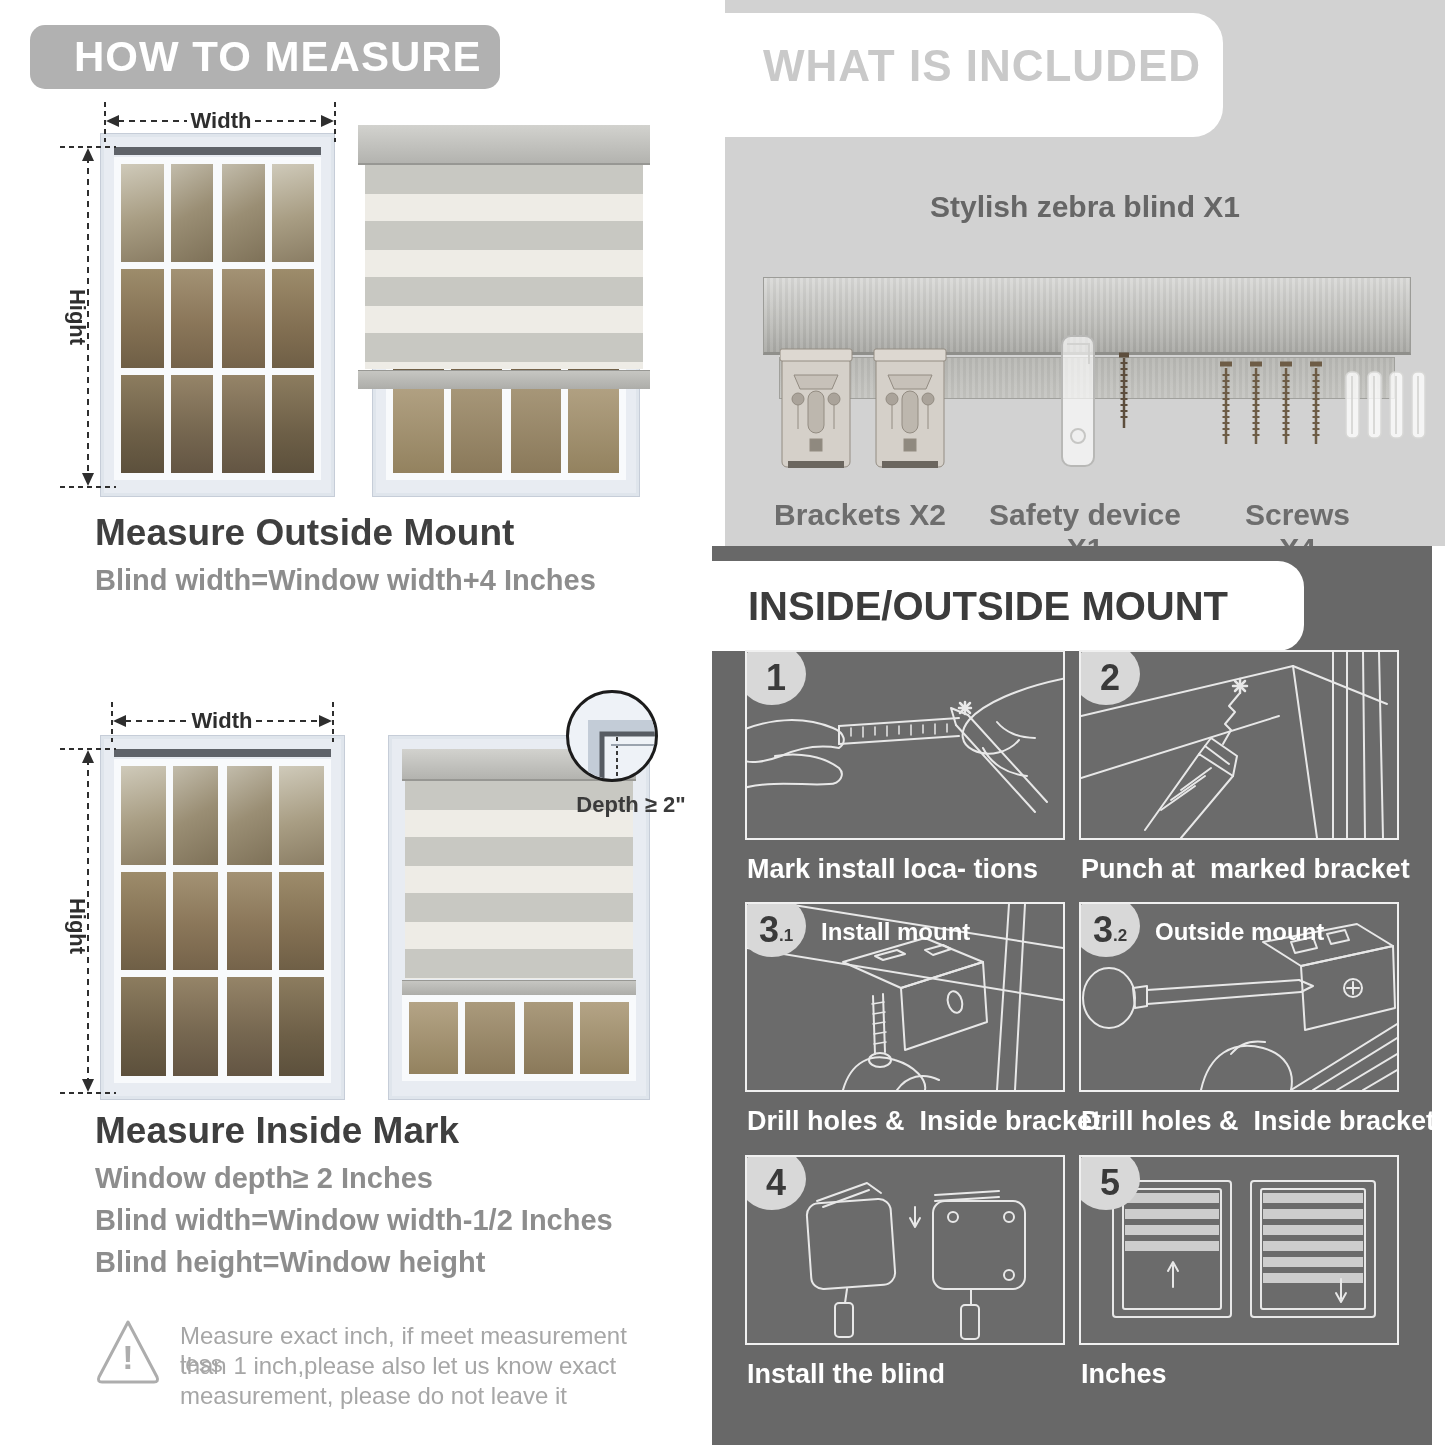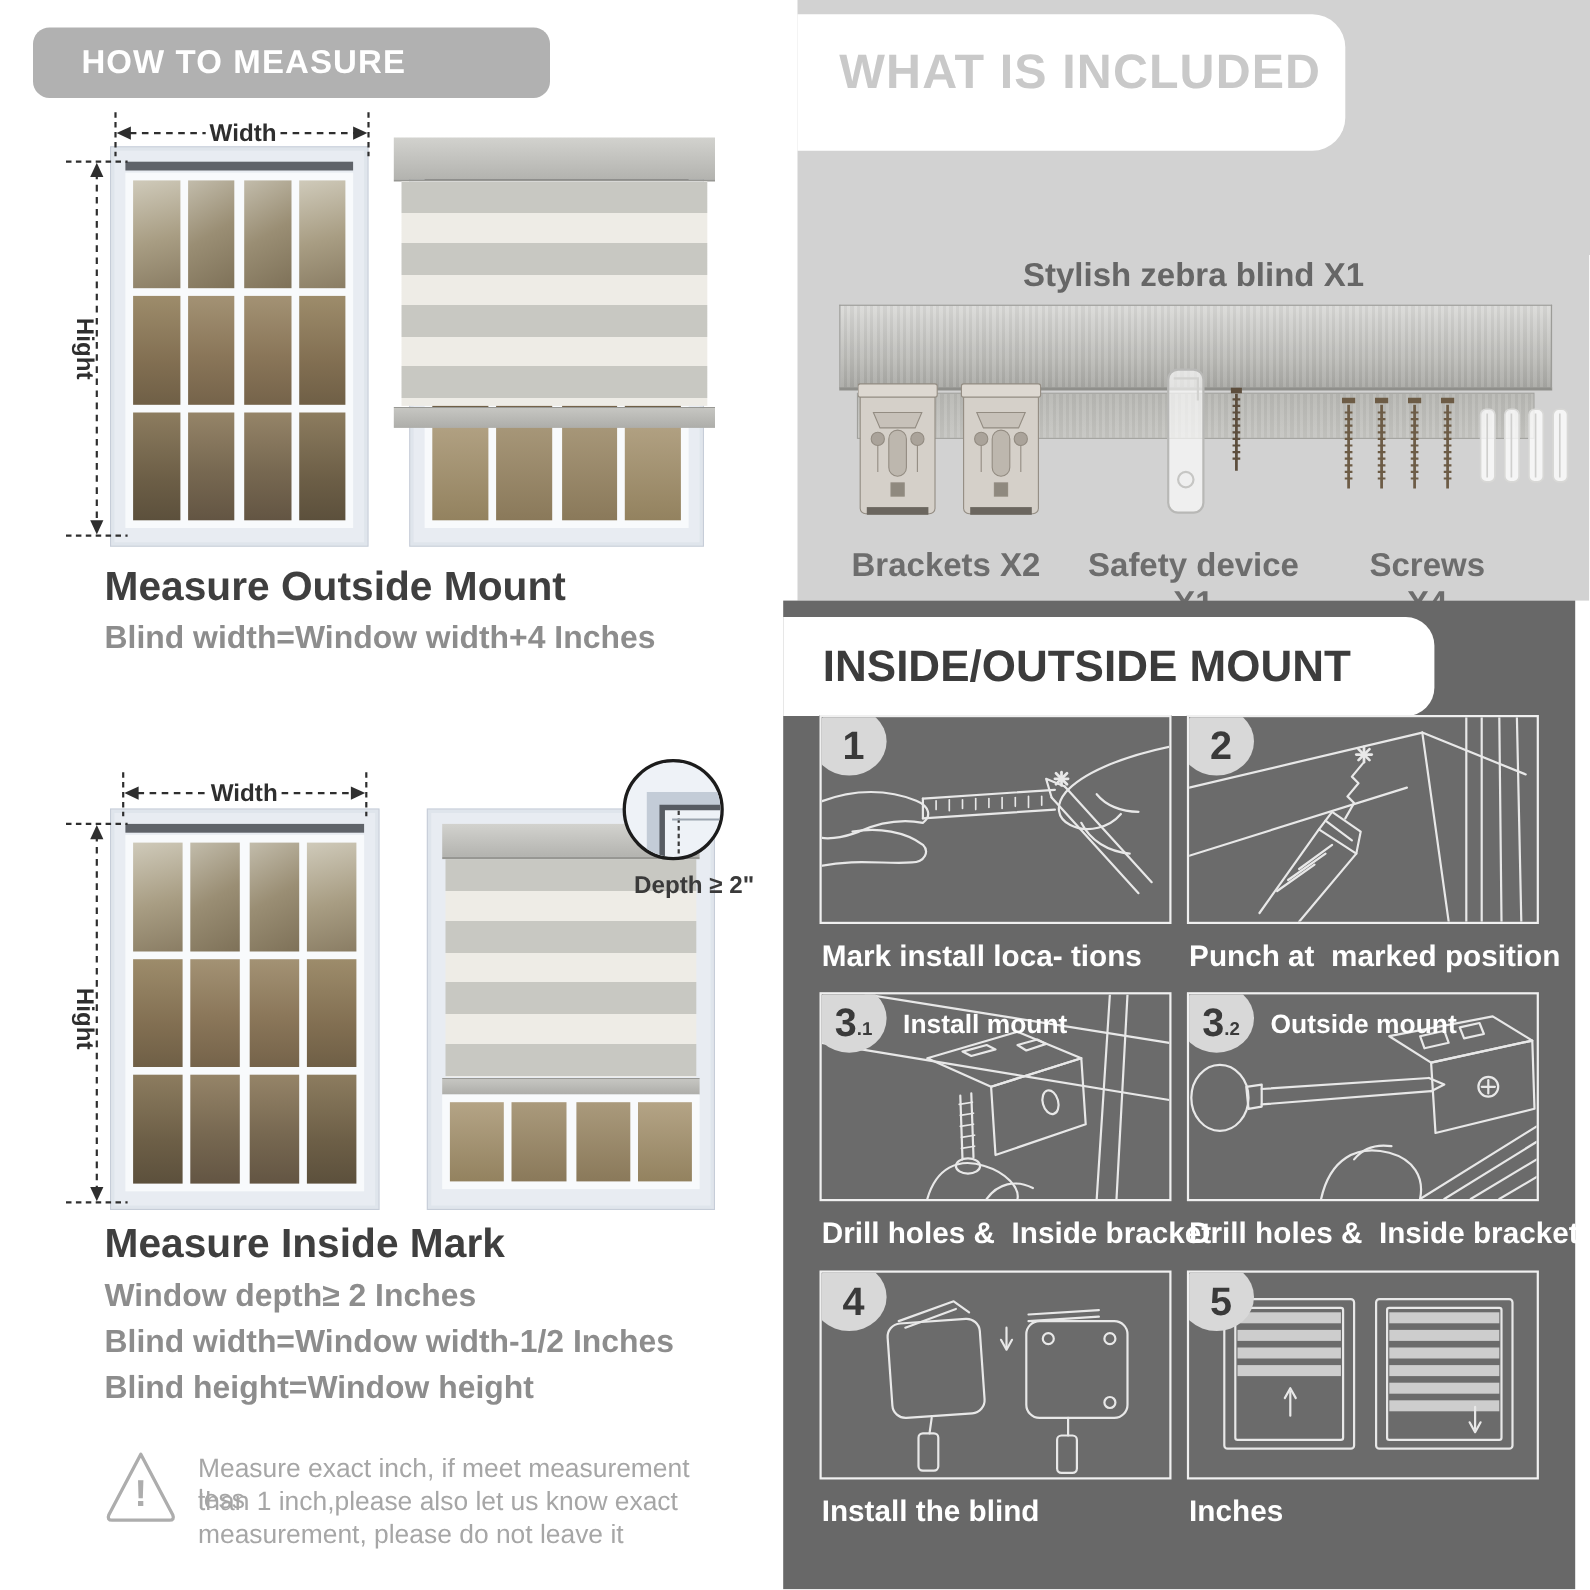--- a/index.html
+++ b/index.html
@@ -3,21 +3,21 @@
 <meta charset="utf-8">
 <style>
   html,body{margin:0;padding:0;background:#fff;}
   #canvas{position:relative;width:1445px;height:1445px;background:#fff;overflow:hidden;
           font-family:"Liberation Sans",sans-serif;}
   .abs{position:absolute;}
 
   
   .how-header{position:absolute;left:30px;top:25px;width:470px;height:64px;background:#b1b1b1;
 
-              border-radius:15px;color:#fff;font-size:30px;font-weight:700;line-height:64px;
+              border-radius:15px;color:#fff;font-size:42px;font-weight:700;line-height:64px;
               padding-left:44px;letter-spacing:1px;box-sizing:border-box;}
   .window{position:absolute;background:#e8ecf2;border:1px solid #c6cdd8;padding:13px 13px 16px 13px;
           box-sizing:border-box;box-shadow:inset 0 0 0 3px #dfe5ec;}
   .jamb{height:8px;background:#5f6369;margin-bottom:2px;}
   .sashes{display:flex;gap:9px;height:calc(100% - 10px);background:#f8fafc;padding:7px;box-sizing:border-box;}
   .sash{display:grid;grid-template-columns:1fr 1fr;grid-auto-rows:1fr;gap:7px;flex:1;}
   .p{display:block;}
   .p-sky   {background:linear-gradient(165deg,#cfcaba 0%,#a89d83 55%,#8a7d64 100%);}
   .p-sky2  {background:linear-gradient(150deg,#c2bcab 0%,#9a8e74 50%,#7e7158 100%);}
   .p-brick {background:linear-gradient(180deg,#9d8c6b 0%,#826f52 60%,#6f5f46 100%);}
@@ -46,21 +46,21 @@
   .mo-title{position:absolute;font-size:37px;font-weight:700;color:#3f3f3f;}
   .mo-line{position:absolute;font-size:29px;font-weight:700;color:#8d8d8d;}
   .warn-line{position:absolute;left:180px;width:470px;font-size:24px;font-weight:400;color:#a6a6a6;}
 
   
   .included-panel{position:absolute;left:725px;top:0;width:720px;height:546px;background:#d2d2d2;}
   .included-header{position:absolute;left:0;top:13px;width:498px;height:124px;background:#fff;
                    border-radius:0 30px 30px 0;color:#c9c9c9;font-size:44px;font-weight:700;
                    line-height:106px;padding-left:38px;letter-spacing:1px;box-sizing:border-box;}
   .product-label{position:absolute;left:150px;top:190px;width:420px;text-align:center;
-                 font-size:30px;font-weight:700;color:#666;margin-top:44px;}
+                 font-size:30px;font-weight:700;color:#666;}
   .headrail-main{position:absolute;left:38px;top:277px;width:648px;height:78px;
                  background:repeating-linear-gradient(90deg,rgba(255,255,255,.07) 0 3px,rgba(0,0,0,.04) 3px 6px),
                             linear-gradient(180deg,#dadad8,#bcbcb8 65%,#a9a9a5);
                  border:1px solid #9c9c98;border-bottom:3px solid #8f8f8b;box-sizing:border-box;}
   .headrail-lower{position:absolute;left:54px;top:357px;width:616px;height:42px;
                   background:repeating-linear-gradient(90deg,rgba(255,255,255,.06) 0 3px,rgba(0,0,0,.03) 3px 6px),
                              linear-gradient(180deg,#b8b8b4,#c6c6c2);
                   border:1px solid #a0a09c;box-sizing:border-box;}
   .item-label{position:absolute;top:498px;text-align:center;font-size:30px;font-weight:700;color:#6d6d6d;}
 
@@ -393,21 +393,21 @@
               <line x1="154" y1="29" x2="164" y2="39"></line>
               <line x1="154" y1="39" x2="164" y2="29"></line>
             </g>
         </svg>
         <div class="badge">
             <span class="bn">2</span>
             <span class="bs"></span>
           </div>
         <div class="step-title"></div>
       </div>
-      <div class="caption">Punch at  marked position</div>
+      <div class="caption">Punch at  marked bracket</div>
     </div>
 
     <div class="card" style="left:33px;top:356px">
       <div class="card-img">
         <svg class="sketch" width="316" height="186" stroke="#e8e8e8" stroke-width="2" fill="none" stroke-linecap="round" stroke-linejoin="round">
           <path d="M0,44 L316,96"></path>
             <path d="M40,0 L316,44"></path>
           <path d="M262,0 L250,186"></path>
             <path d="M278,0 L268,186"></path>
           <path d="M96,58 L178,34 L236,58 L154,84 Z"></path>

